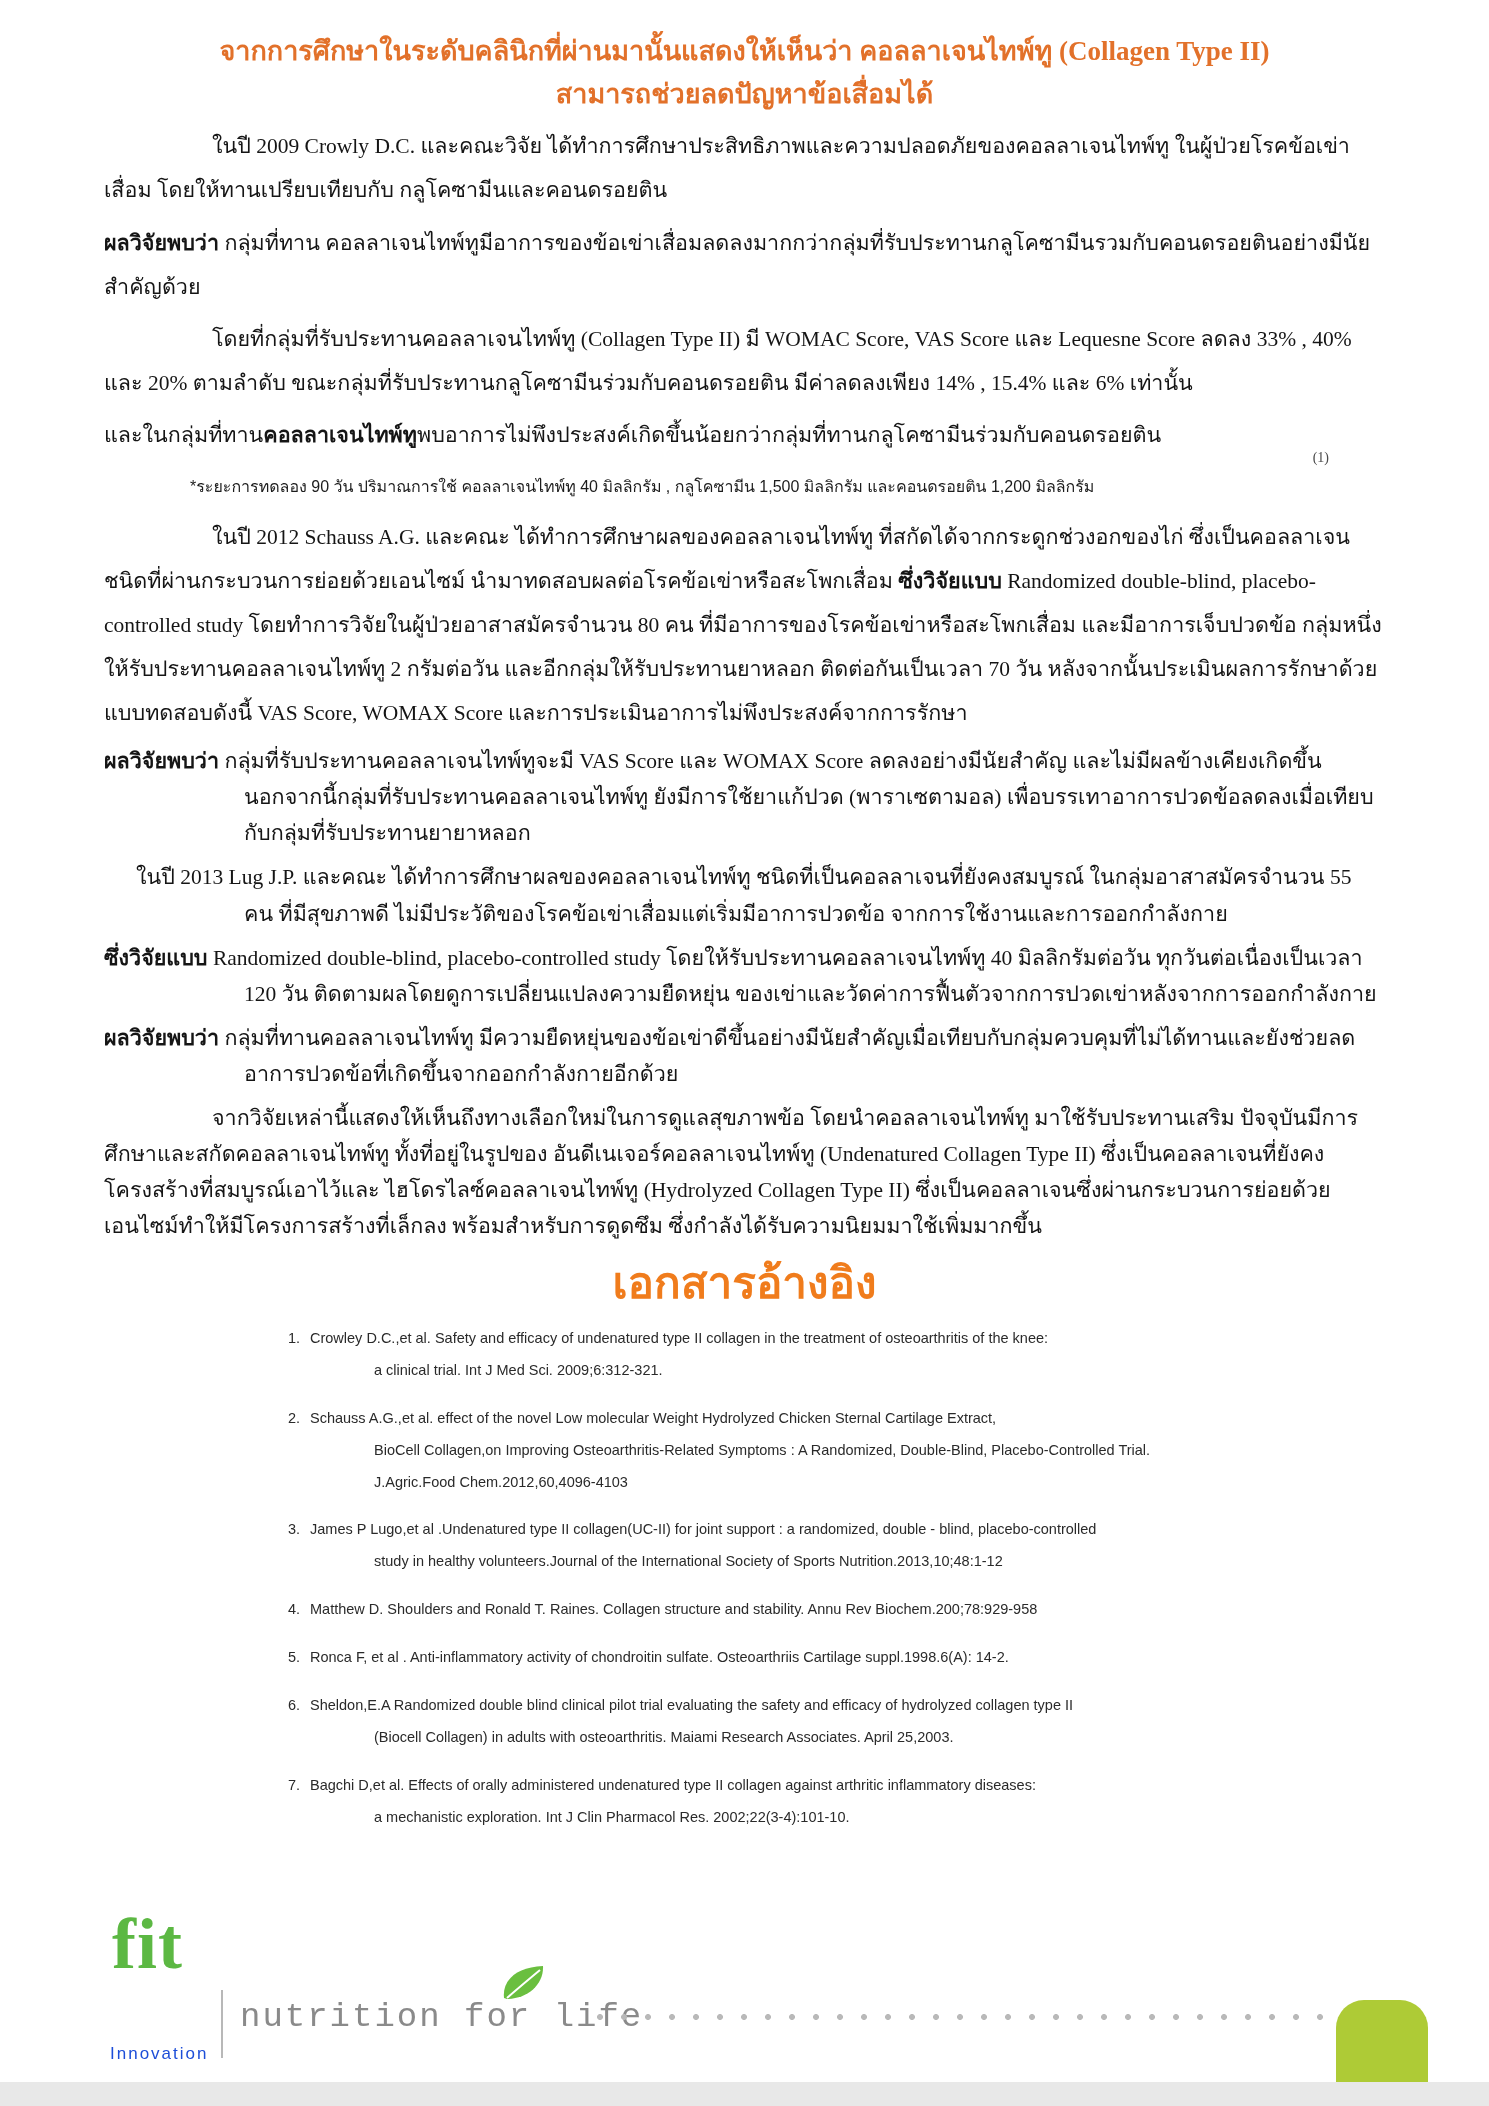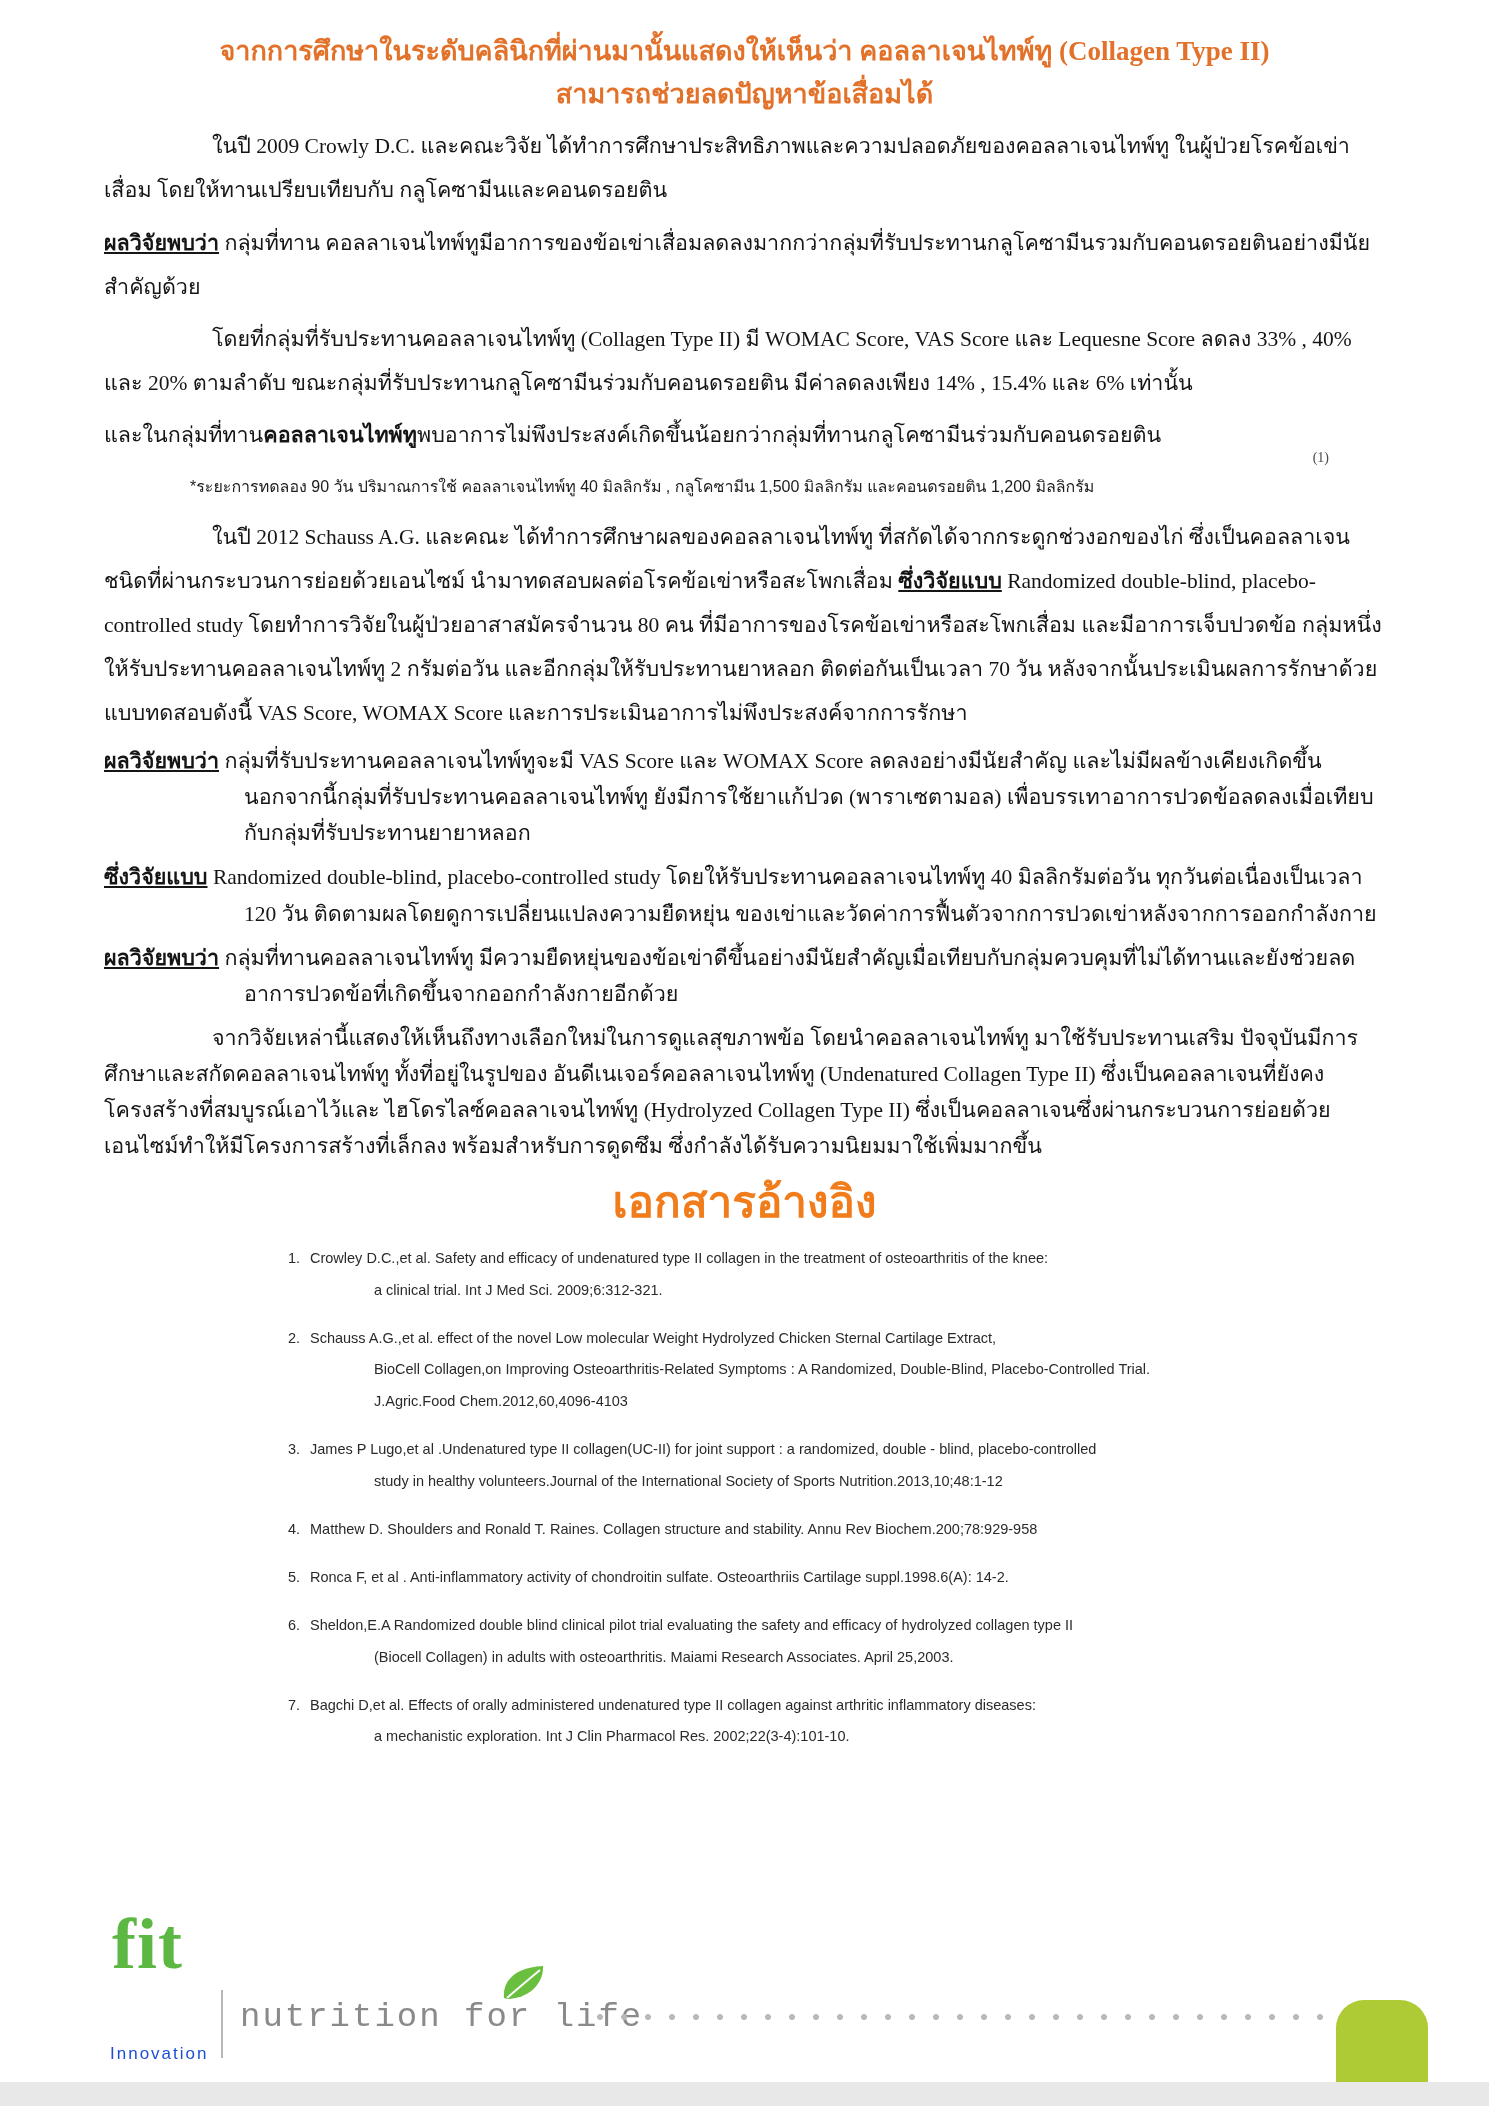--- a/index.html
+++ b/index.html
@@ -9,21 +9,21 @@
     font-family:"Liberation Serif",serif;color:#151515;
   }
   .content{padding:30px 104px 0 104px;}
   .doc-title{color:#e2712a;font-weight:bold;text-align:center;font-size:27px;line-height:1.6;margin-bottom:4px;}
   .para{font-size:21.5px;margin:8px 0;}
   .lh1{line-height:2.05;}
   .lh2{line-height:1.68;}
   .indent{text-indent:108px;}
   .hang{padding-left:140px;text-indent:-140px;}
   .hang-sm{padding-left:140px;text-indent:-108px;}
-  .lead{font-weight:bold;text-decoration:underline;}
+  .lead{font-weight:bold;}
   .bold{font-weight:bold;margin-top:36px;}
   .fn-line{text-align:right;font-size:14px;color:#4a4a4a;padding-right:56px;margin-top:-8px;line-height:1;}
   .note{font-size:16px;line-height:1.5;padding-left:86px;margin:10px 0 16px 0;font-family:"Liberation Sans",sans-serif;color:#1c1c1c;}
   .refs-heading{
     text-align:center;color:#f07c1c;font-size:44px;font-weight:bold;
     font-family:"DejaVu Sans",sans-serif;margin:14px 0 8px 0;line-height:1.1;
   }
   .refs{margin-left:168px;font-family:"Liberation Sans",sans-serif;font-size:14.5px;line-height:2.2;color:#2a2a2a;}
   .ref{margin:16px;}
   .ref-num{display:inline-block;min-width:22px;}
@@ -73,20 +73,21 @@
 
     <p class="para lh1" style="margin-bottom:2px;"><span>และในกลุ่มที่ทาน</span><span class="bold">คอลลาเจนไทพ์ทู</span><span>พบอาการไม่พึงประสงค์เกิดขึ้นน้อยกว่ากลุ่มที่ทานกลูโคซามีนร่วมกับคอนดรอยติน</span></p>
     <div class="fn-line">(1)</div>
 
     <div class="note">*ระยะการทดลอง 90 วัน ปริมาณการใช้ คอลลาเจนไทพ์ทู 40 มิลลิกรัม , กลูโคซามีน 1,500 มิลลิกรัม และคอนดรอยติน 1,200 มิลลิกรัม</div>
 
     <p class="para lh1 indent" style="margin-bottom:4px;"><span>ในปี 2012  Schauss A.G. และคณะ ได้ทำการศึกษาผลของคอลลาเจนไทพ์ทู ที่สกัดได้จากกระดูกช่วงอกของไก่ ซึ่งเป็นคอลลาเจนชนิดที่ผ่านกระบวนการย่อยด้วยเอนไซม์ นำมาทดสอบผลต่อโรคข้อเข่าหรือสะโพกเสื่อม </span><span class="lead">ซึ่งวิจัยแบบ</span><span> Randomized double-blind, placebo-controlled study โดยทำการวิจัยในผู้ป่วยอาสาสมัครจำนวน 80 คน ที่มีอาการของโรคข้อเข่าหรือสะโพกเสื่อม และมีอาการเจ็บปวดข้อ กลุ่มหนึ่งให้รับประทานคอลลาเจนไทพ์ทู 2 กรัมต่อวัน และอีกกลุ่มให้รับประทานยาหลอก ติดต่อกันเป็นเวลา 70 วัน หลังจากนั้นประเมินผลการรักษาด้วยแบบทดสอบดังนี้ VAS Score, WOMAX Score และการประเมินอาการไม่พึงประสงค์จากการรักษา</span></p>
 
     <p class="para lh2 hang"><span class="lead">ผลวิจัยพบว่า</span><span> กลุ่มที่รับประทานคอลลาเจนไทพ์ทูจะมี VAS  Score  และ WOMAX  Score ลดลงอย่างมีนัยสำคัญ และไม่มีผลข้างเคียงเกิดขึ้น นอกจากนี้กลุ่มที่รับประทานคอลลาเจนไทพ์ทู ยังมีการใช้ยาแก้ปวด (พาราเซตามอล) เพื่อบรรเทาอาการปวดข้อลดลงเมื่อเทียบกับกลุ่มที่รับประทานยายาหลอก</span></p>
 
+    <p class="para lh2 hang-sm">ในปี 2013 Lug  J.P.  และคณะ ได้ทำการศึกษาผลของคอลลาเจนไทพ์ทู ชนิดที่เป็นคอลลาเจนที่ยังคงสมบูรณ์ ในกลุ่มอาสาสมัครจำนวน 55 คน ที่มีสุขภาพดี ไม่มีประวัติของโรคข้อเข่าเสื่อมแต่เริ่มมีอาการปวดข้อ จากการใช้งานและการออกกำลังกาย</p>
 
     <p class="para lh2 hang"><span class="lead">ซึ่งวิจัยแบบ</span><span> Randomized  double-blind,  placebo-controlled  study  โดยให้รับประทานคอลลาเจนไทพ์ทู 40 มิลลิกรัมต่อวัน ทุกวันต่อเนื่องเป็นเวลา 120 วัน ติดตามผลโดยดูการเปลี่ยนแปลงความยืดหยุ่น ของเข่าและวัดค่าการฟื้นตัวจากการปวดเข่าหลังจากการออกกำลังกาย</span></p>
 
     <p class="para lh2 hang"><span class="lead">ผลวิจัยพบว่า</span><span> กลุ่มที่ทานคอลลาเจนไทพ์ทู มีความยืดหยุ่นของข้อเข่าดีขึ้นอย่างมีนัยสำคัญเมื่อเทียบกับกลุ่มควบคุมที่ไม่ได้ทานและยังช่วยลดอาการปวดข้อที่เกิดขึ้นจากออกกำลังกายอีกด้วย</span></p>
 
     <p class="para lh2 indent">จากวิจัยเหล่านี้แสดงให้เห็นถึงทางเลือกใหม่ในการดูแลสุขภาพข้อ โดยนำคอลลาเจนไทพ์ทู มาใช้รับประทานเสริม ปัจจุบันมีการศึกษาและสกัดคอลลาเจนไทพ์ทู ทั้งที่อยู่ในรูปของ อันดีเนเจอร์คอลลาเจนไทพ์ทู (Undenatured Collagen Type II) ซึ่งเป็นคอลลาเจนที่ยังคงโครงสร้างที่สมบูรณ์เอาไว้และ ไฮโดรไลซ์คอลลาเจนไทพ์ทู (Hydrolyzed Collagen Type II) ซึ่งเป็นคอลลาเจนซึ่งผ่านกระบวนการย่อยด้วยเอนไซม์ทำให้มีโครงการสร้างที่เล็กลง พร้อมสำหรับการดูดซึม ซึ่งกำลังได้รับความนิยมมาใช้เพิ่มมากขึ้น</p>
 
 
     <div class="refs-heading">เอกสารอ้างอิง</div>
 

